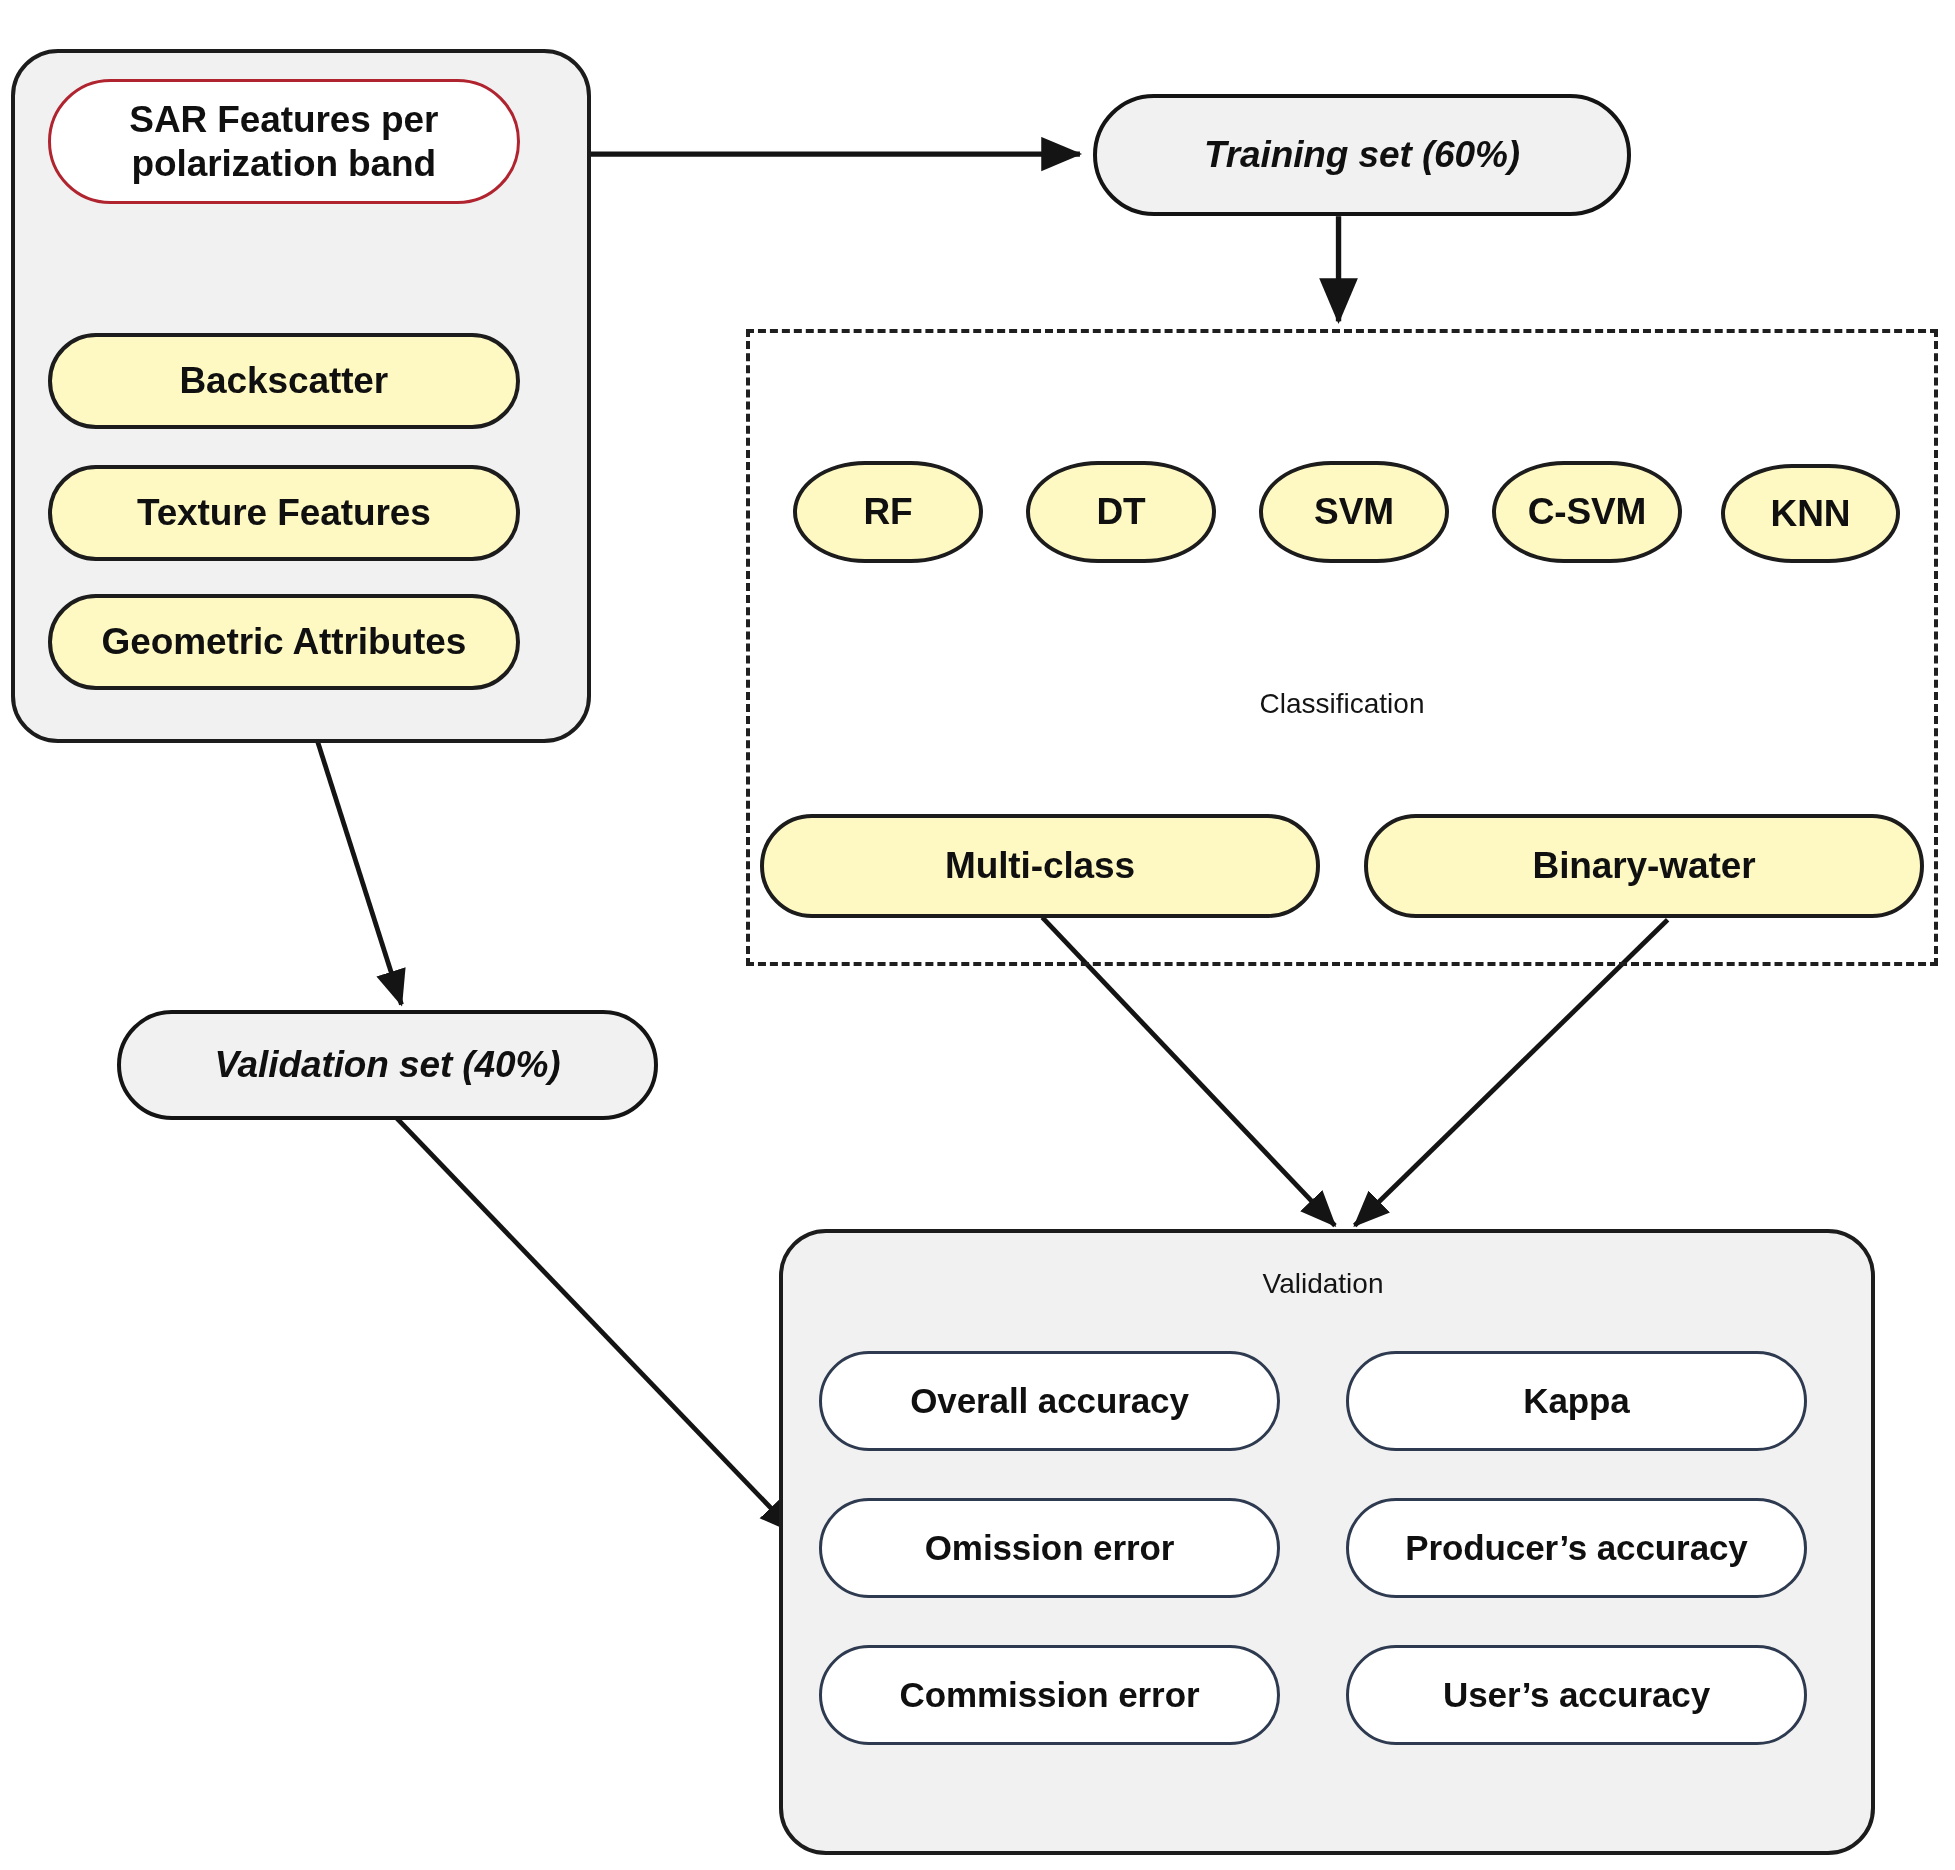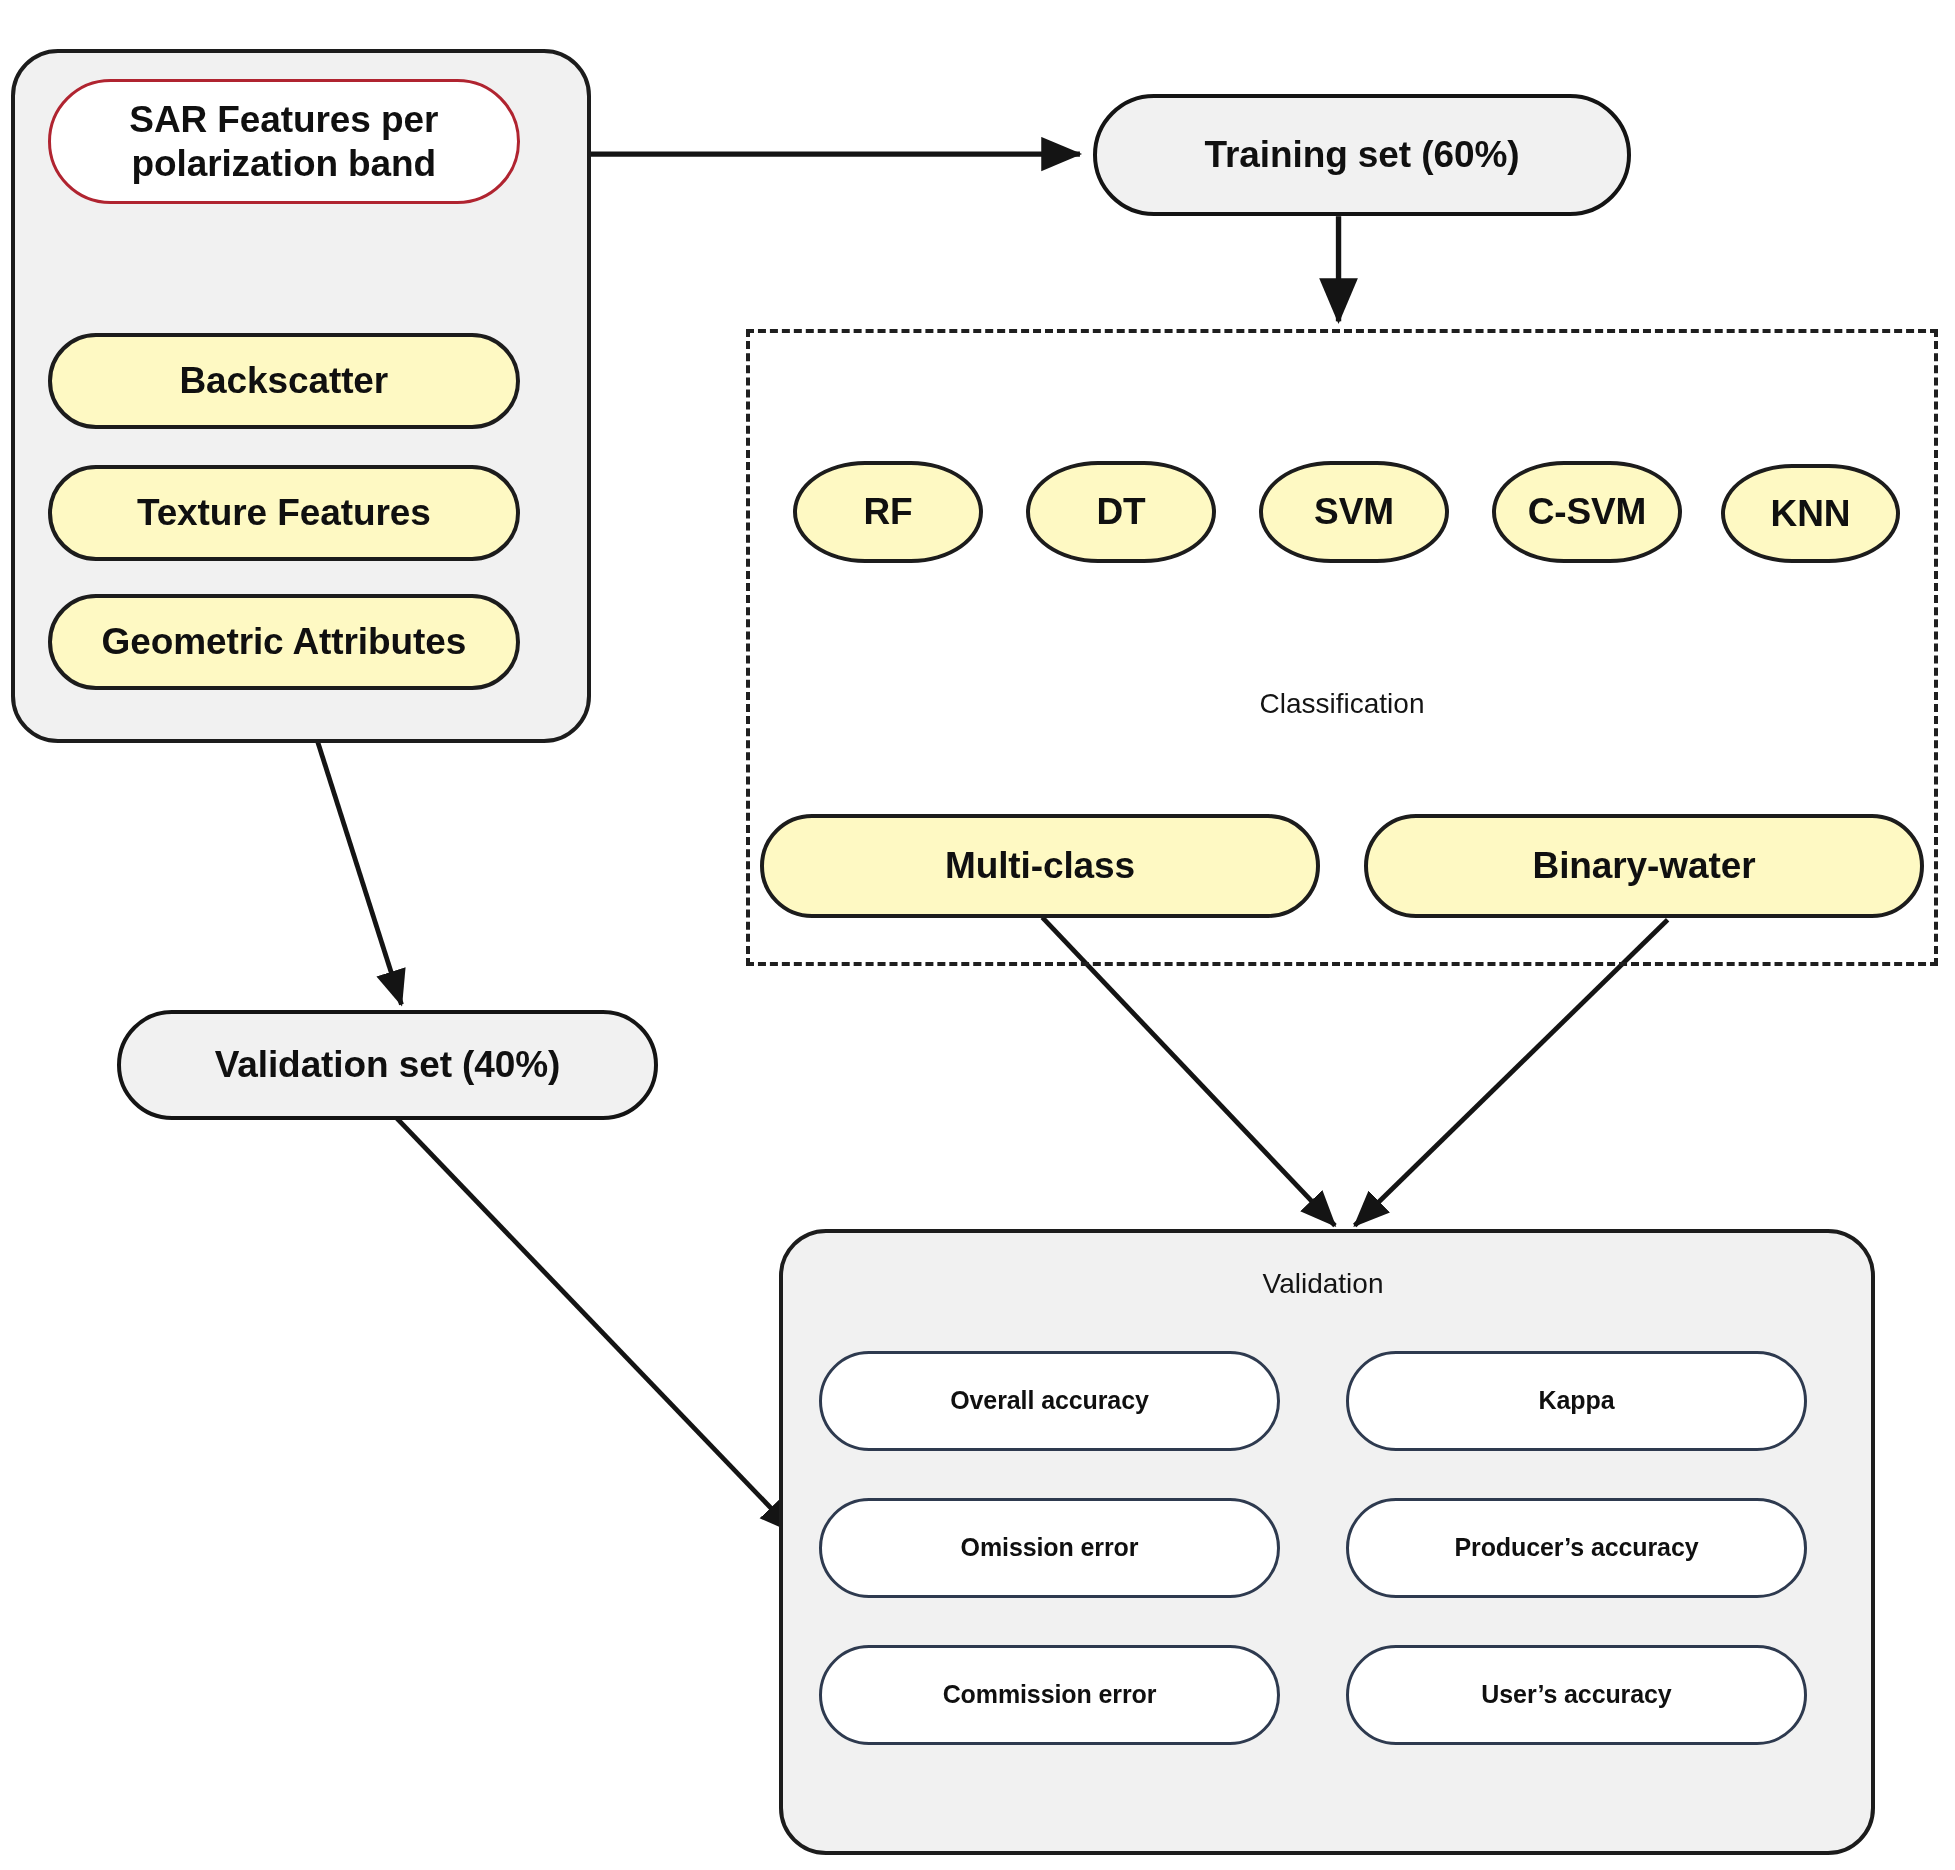--- a/index.html
+++ b/index.html
@@ -42,20 +42,21 @@
   
   .pill {
     background: #fef9c3;
     border: 4.2px solid #1c1c1c;
     border-radius: 597px;
   }
   .pill-grey {
     background: #f1f1f1;
     border: 4.8px solid #141414;
     border-radius: 597px;
+    font-style: italic;
   }
   .pill-red {
     background: #ffffff;
     border: 3.6px solid #b02430;
     border-radius: 597px;
   }
   .pill-navy {
     background: #ffffff;
     border: 3.6px solid #2e3a4f;
     border-radius: 597px;
@@ -67,21 +68,21 @@
     background: transparent;
   }
   .label {
     font-weight: bold;
     color: #101010;
     line-height: 1.18;
     letter-spacing: -0.1px;
     white-space: pre-line;
   }
   .t-62 { font-size: 37px; }
-  .t-58 { font-size: 25px; }
+  .t-58 { font-size: 35px; }
   .section-title {
     position: absolute;
     text-align: center;
     font-size: 28px;
     color: #141414;
     font-weight: normal;
   }
 </style>
 </head>
 <body>

